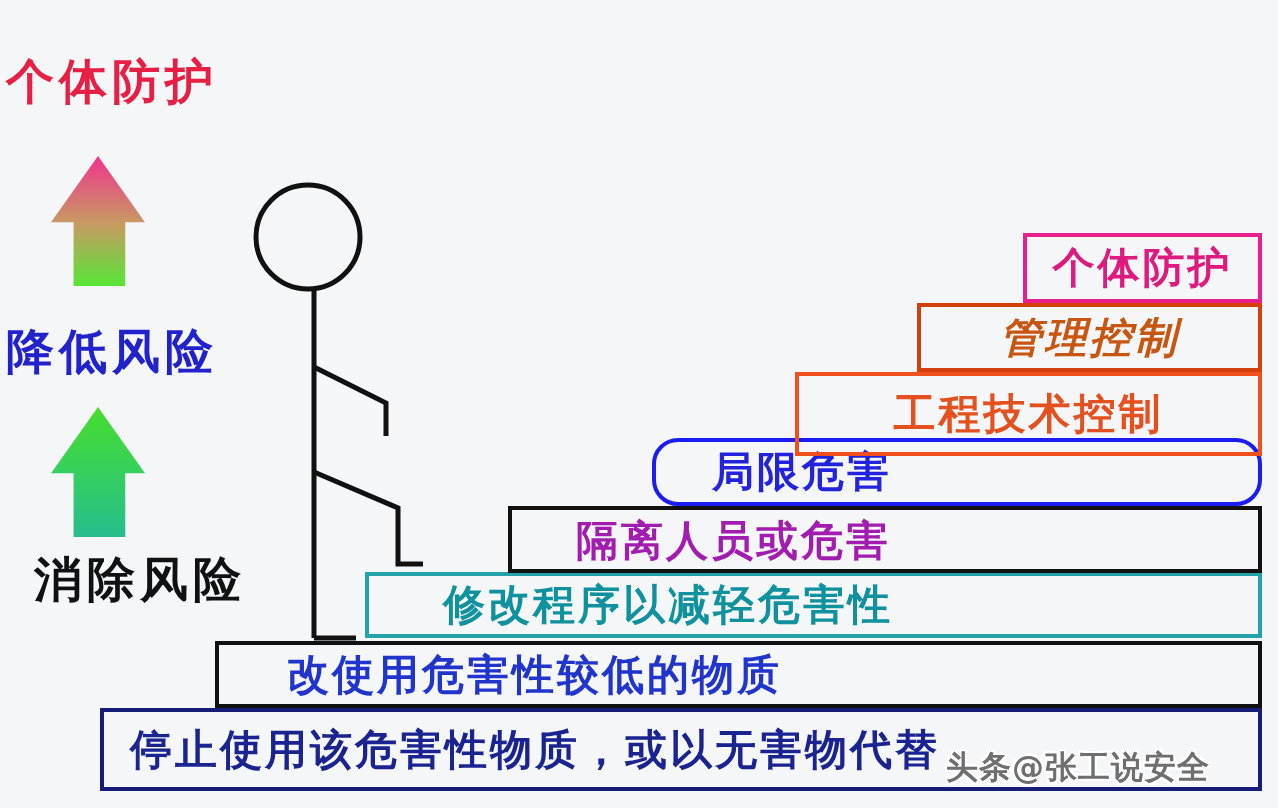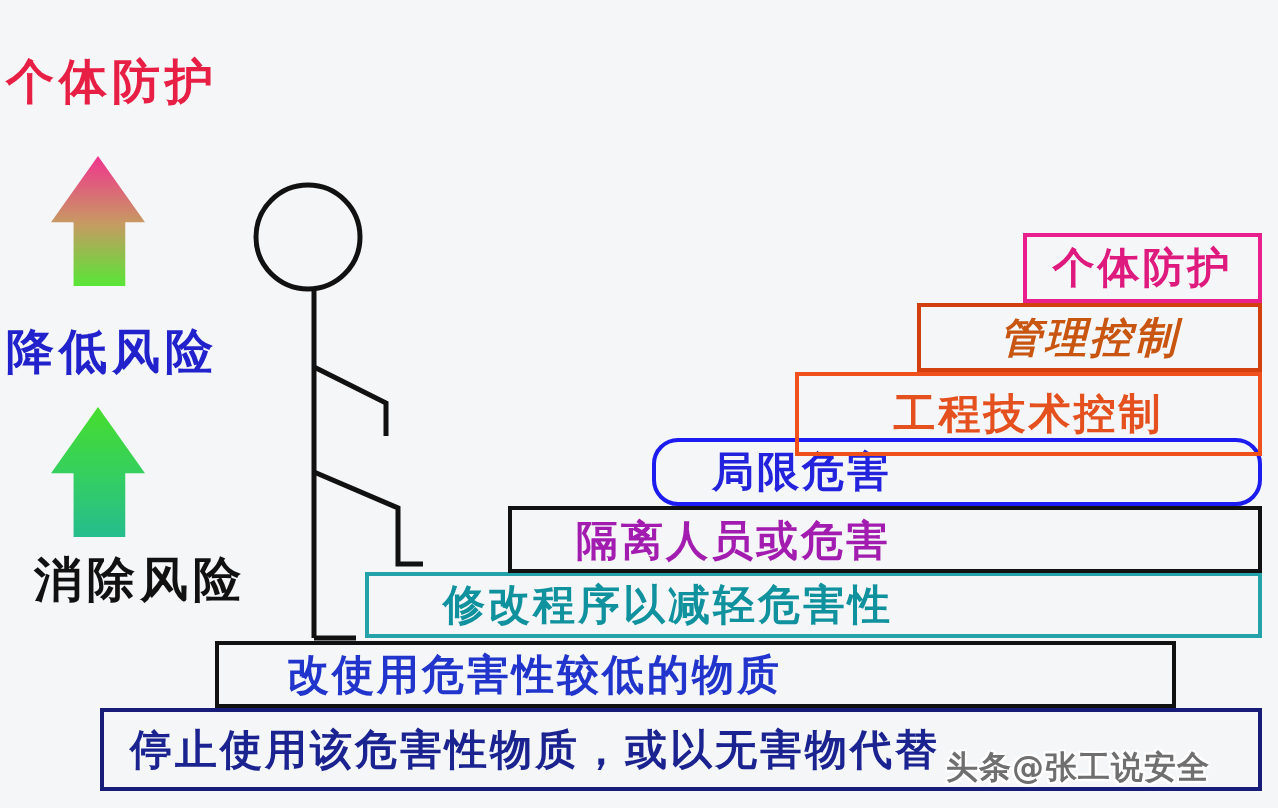--- a/index.html
+++ b/index.html
@@ -32,21 +32,21 @@
   #stick-figure{position:absolute;left:240px;top:170px;width:200px;height:480px;}
 
   
   .step{
     position:absolute;box-sizing:border-box;border:4px solid #000;
     background:transparent;display:flex;align-items:center;
     font-weight:bold;font-size:42px;letter-spacing:3px;white-space:nowrap;
   }
   .step.centered{justify-content:center;}
   #step-1{left:100px;top:708px;width:1162px;height:83px;padding-left:26px;}
-  #step-2{left:215px;top:641px;width:961px;height:67px;padding-left:68px;}
+  #step-2{left:215px;top:641px;width:1047px;height:67px;padding-left:68px;}
   #step-3{left:365px;top:572px;width:897px; height:66px;padding-left:74px;}
   #step-4{left:508px;top:506px;width:754px; height:67px;padding-left:64px;}
   #step-5{left:652px;top:438px;width:610px; height:68px;padding-left:56px;border-radius:26px;}
   #step-6{left:795px;top:372px;width:467px; height:84px;}
   #step-7{left:917px;top:303px;width:345px; height:69px;}
   #step-8{left:1023px;top:233px;width:239px;height:70px;}
 
   
   #watermark{
     position:absolute;left:946px;top:746px;

